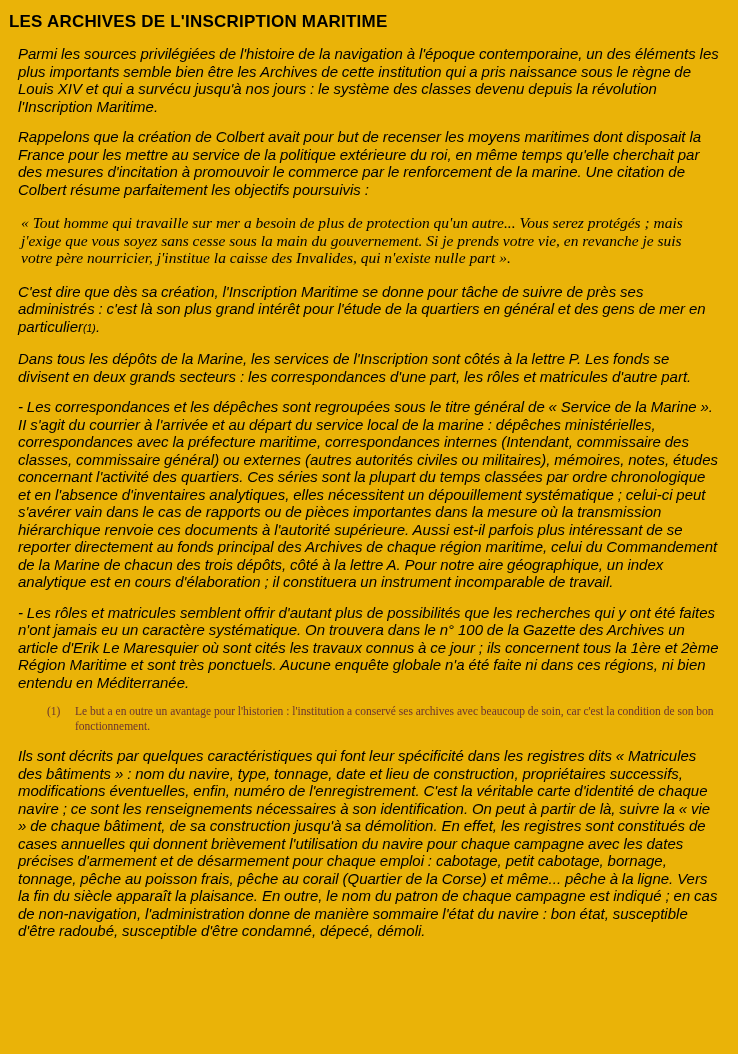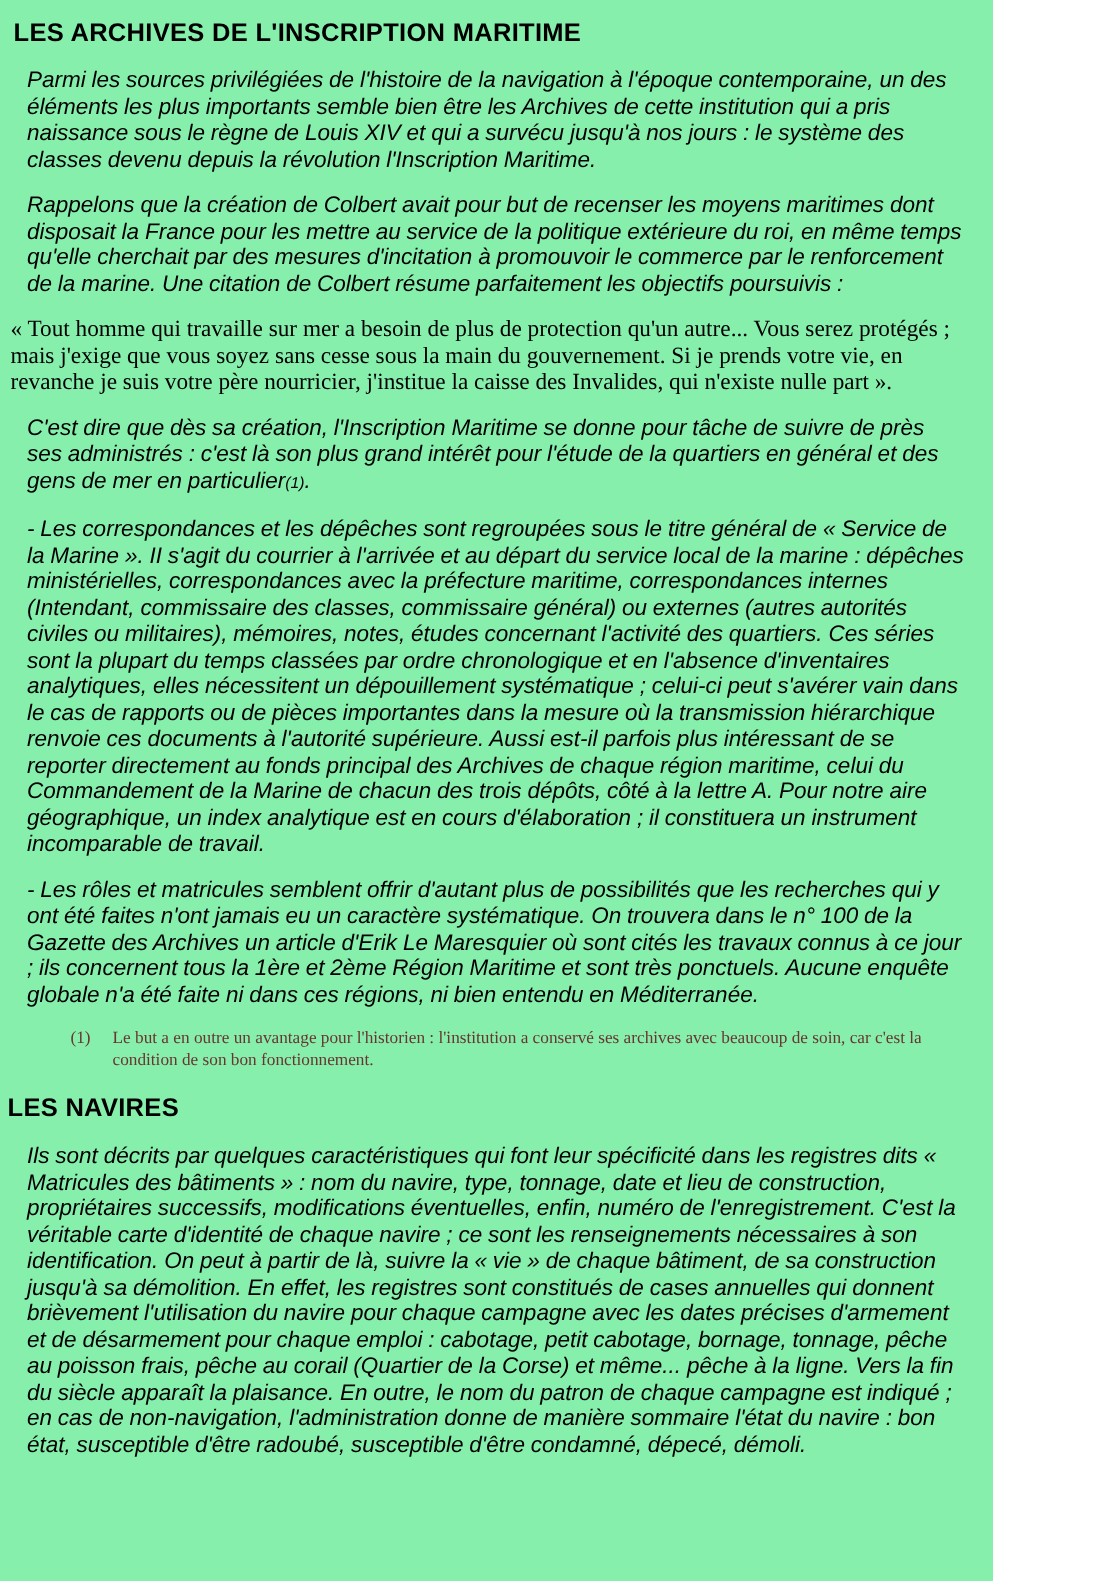--- a/index.html
+++ b/index.html
@@ -1,20 +1,20 @@
 <!DOCTYPE html>
 <html><head>
 <meta charset="utf-8">
 <style>
   html, body { margin: 0; padding: 0; background: #ffffff; }
   .page {
-    width: 662px;
+    width: 738px;
     min-height: 1054px;
     box-sizing: border-box;
-    background: #86efac;
+    background: #eab308;
     padding: 10px 6px 0 5px;
     font-family: "Liberation Sans", sans-serif;
     color: #000000;
     overflow: hidden;
   }
   .doc-heading {
     font-size: 17px;
     font-weight: bold;
     letter-spacing: 0.2px;
     margin: 2px 0 1px 4px;
@@ -29,23 +29,24 @@
   }
   .body-para {
     font-size: 15px;
     line-height: 17.5px;
     margin: 13px;
     word-spacing: -0.3px;
     font-style: italic;
   }
   .quote-para {
     font-family: "Liberation Serif", serif;
+    font-style: italic;
     font-size: 15.5px;
     line-height: 17.5px;
-    margin: 2px;
+    margin: 16px;
   }
   .note-ref {
     font-size: 10.5px;
   }
   .footnote {
     font-family: "Liberation Serif", serif;
     font-size: 11.5px;
     line-height: 15px;
     color: #693432;
     position: relative;
@@ -68,28 +69,28 @@
 
   <p class="body-para">Parmi les sources privilégiées de l'histoire de la navigation à l'époque contemporaine, un des éléments les plus importants semble bien être les Archives de cette institution qui a pris naissance sous le règne de Louis XIV et qui a survécu jusqu'à nos jours : le système des classes devenu depuis la révolution l'Inscription Maritime.</p>
 
   <p class="body-para">Rappelons que la création de Colbert avait pour but de recenser les moyens maritimes dont disposait la France pour les mettre au service de la politique extérieure du roi, en même temps qu'elle cherchait par des mesures d'incitation à promouvoir le commerce par le renforcement de la marine. Une citation de Colbert résume parfaitement les objectifs poursuivis :</p>
 
   <p class="quote-para">« Tout homme qui travaille sur mer a besoin de plus de protection qu'un autre... Vous serez protégés ; mais j'exige que vous soyez sans cesse sous la main du gouvernement. Si je prends votre vie, en revanche je suis votre père nourricier, j'institue la caisse des Invalides, qui n'existe nulle part ».</p>
 
   <p class="body-para"><span>C'est dire que dès sa création, l'Inscription Maritime se donne pour tâche de suivre de près ses administrés : c'est là son plus grand intérêt pour l'étude de la quartiers en général et des gens de mer en particulier</span><span class="note-ref">(1)</span><span>.</span></p>
 
 
+  <p class="body-para">Dans tous les dépôts de la Marine, les services de l'Inscription sont côtés à la lettre P. Les fonds se divisent en deux grands secteurs : les correspondances d'une part, les rôles et matricules d'autre part.</p>
 
   <p class="body-para">- Les correspondances et les dépêches sont regroupées sous le titre général de « Service de la Marine ». II s'agit du courrier à l'arrivée et au départ du service local de la marine : dépêches ministérielles, correspondances avec la préfecture maritime, correspondances internes (Intendant, commissaire des classes, commissaire général) ou externes (autres autorités civiles ou militaires), mémoires, notes, études concernant l'activité des quartiers. Ces séries sont la plupart du temps classées par ordre chronologique et en l'absence d'inventaires analytiques, elles nécessitent un dépouillement systématique ; celui-ci peut s'avérer vain dans le cas de rapports ou de pièces importantes dans la mesure où la transmission hiérarchique renvoie ces documents à l'autorité supérieure. Aussi est-il parfois plus intéressant de se reporter directement au fonds principal des Archives de chaque région maritime, celui du Commandement de la Marine de chacun des trois dépôts, côté à la lettre A. Pour notre aire géographique, un index analytique est en cours d'élaboration ; il constituera un instrument incomparable de travail.</p>
 
   <p class="body-para">- Les rôles et matricules semblent offrir d'autant plus de possibilités que les recherches qui y ont été faites n'ont jamais eu un caractère systématique. On trouvera dans le n° 100 de la Gazette des Archives un article d'Erik Le Maresquier où sont cités les travaux connus à ce jour ; ils concernent tous la 1ère et 2ème Région Maritime et sont très ponctuels. Aucune enquête globale n'a été faite ni dans ces régions, ni bien entendu en Méditerranée.</p>
 
 
   <div class="footnote">
     <span class="fn-marker">(1)</span>
     <span class="fn-text">Le but a en outre un avantage pour l'historien : l'institution a conservé ses archives avec beaucoup de soin, car c'est la condition de son bon fonctionnement.</span>
   </div>
 
-  <h2 class="doc-heading2">LES NAVIRES</h2>
 
   <p class="body-para">Ils sont décrits par quelques caractéristiques qui font leur spécificité dans les registres dits « Matricules des bâtiments » : nom du navire, type, tonnage, date et lieu de construction, propriétaires successifs, modifications éventuelles, enfin, numéro de l'enregistrement. C'est la véritable carte d'identité de chaque navire ; ce sont les renseignements nécessaires à son identification. On peut à partir de là, suivre la « vie » de chaque bâtiment, de sa construction jusqu'à sa démolition. En effet, les registres sont constitués de cases annuelles qui donnent brièvement l'utilisation du navire pour chaque campagne avec les dates précises d'armement et de désarmement pour chaque emploi : cabotage, petit cabotage, bornage, tonnage, pêche au poisson frais, pêche au corail (Quartier de la Corse) et même... pêche à la ligne. Vers la fin du siècle apparaît la plaisance. En outre, le nom du patron de chaque campagne est indiqué ; en cas de non-navigation, l'administration donne de manière sommaire l'état du navire : bon état, susceptible d'être radoubé, susceptible d'être condamné, dépecé, démoli.</p>
 
 </div>
 
 </body></html>

